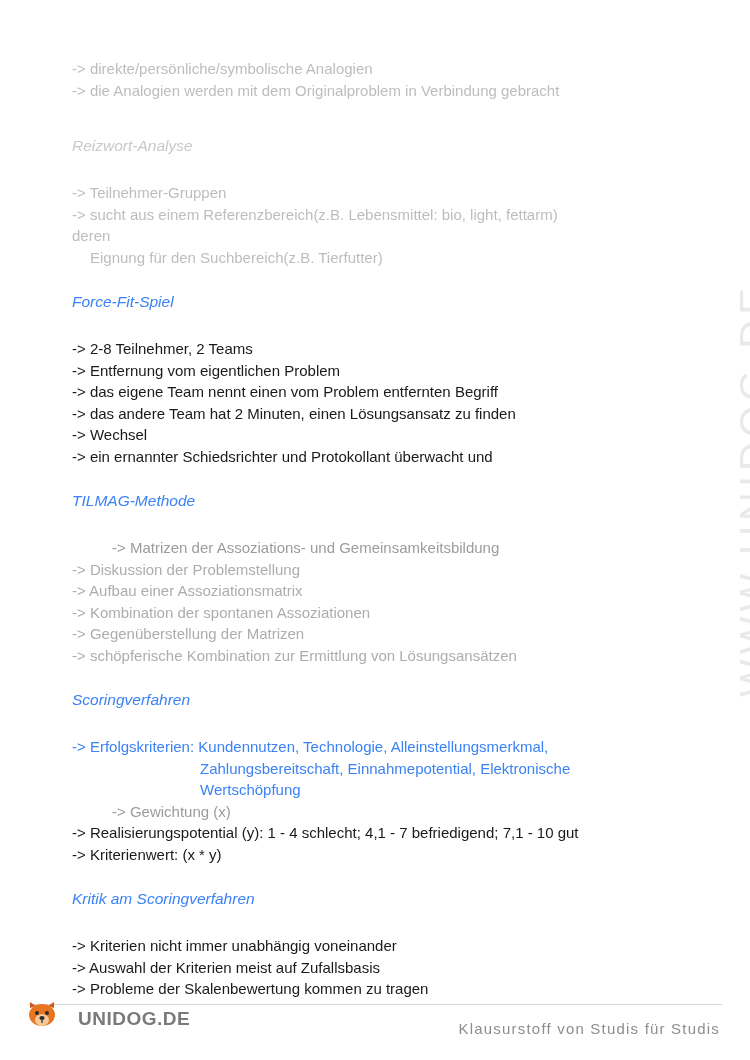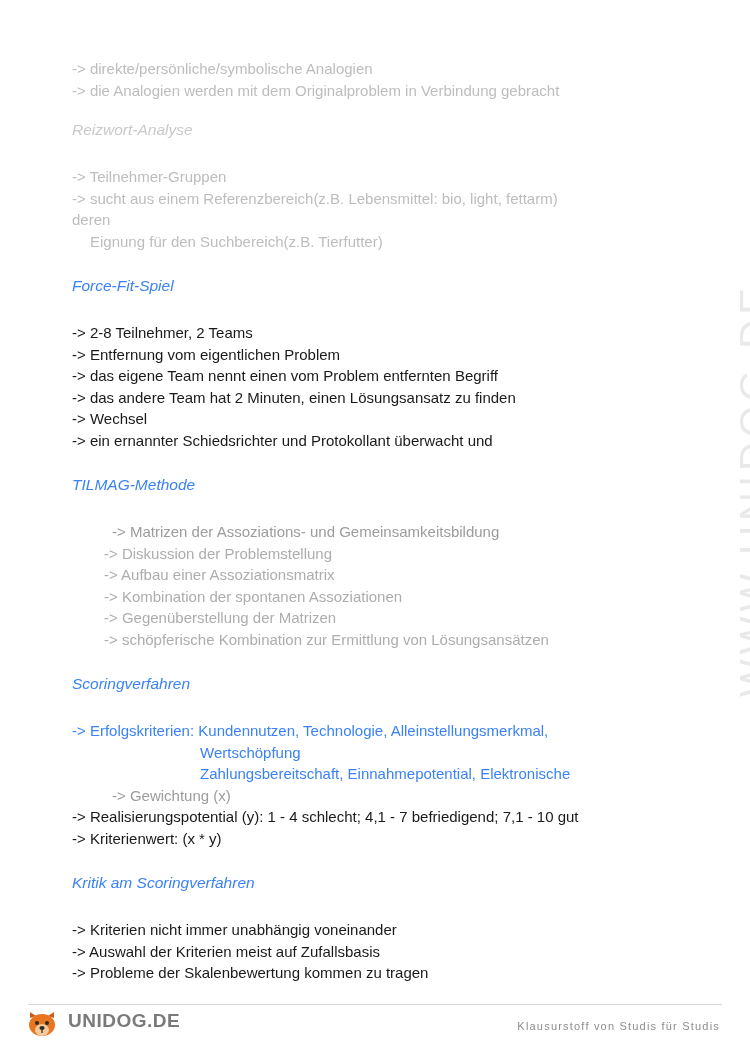--- a/index.html
+++ b/index.html
@@ -74,22 +74,22 @@
   .line.indent3 {
     padding-left: 128px;
   }
 
   .spacer-sm { height: 12px; }
   .spacer-md { height: 19px; }
   .spacer-lg { height: 24px; }
 
   
   .faded-1 { color: #bdbdbd; }
-  .faded-2 { color: #c9c9c9; }
-  .faded-3 { color: #adadad; margin-left: 32px; }
+  .faded-2 { color: #c9c9c9; margin-top: 16px; }
+  .faded-3 { color: #adadad; }
   .faded-4 { color: #9c9c9c; margin-left: 40px; }
   .faded-5 { color: #3b82f6; }
 
   
   .footer {
     position: absolute;
     left: 0;
     bottom: 0;
     width: 750px;
     height: 62px;
@@ -98,42 +98,42 @@
     position: absolute;
     left: 28px;
     right: 28px;
     top: 6px;
     height: 1px;
     background: #d8d8d8;
   }
   .footer-logo {
     position: absolute;
     left: 26px;
-    top: 12px;
+    top: 2px;
     display: flex;
-    align-items: flex-start;
-    gap: 8px;
+    align-items: flex-end;
+    gap: 18px;
   }
   .logo-mark {
     width: 34px;
     height: 30px;
     position: relative;
   }
   .logo-text {
     font-size: 19px;
     font-weight: bold;
     color: #7a7a7a;
     letter-spacing: 0.5px;
     font-family: "Liberation Sans", sans-serif;
   }
   .footer-note {
     position: absolute;
     right: 30px;
     top: 22px;
-    font-size: 11px;
+    font-size: 15px;
     color: #8d8d8d;
     letter-spacing: 1.2px;
     font-family: "Liberation Sans", sans-serif;
   }
 </style>
 </head>
 <body>
 
 <div class="page">
 
@@ -182,22 +182,22 @@
       <p class="line faded-3">-&gt; Gegenüberstellung der Matrizen</p>
       <p class="line faded-3">-&gt; schöpferische Kombination zur Ermittlung von Lösungsansätzen</p>
     </div>
 
     <div class="spacer-lg"></div>
 
     <div class="block">
       <p class="heading faded-5">Scoringverfahren</p>
       <div class="spacer-sm"></div>
       <p class="line faded-5">-&gt; Erfolgskriterien: Kundennutzen, Technologie, Alleinstellungsmerkmal,</p>
+      <p class="line indent3 faded-5">Zahlungsbereitschaft, Einnahmepotential, Elektronische</p>
       <p class="line indent3 faded-5">Wertschöpfung</p>
-      <p class="line indent3 faded-5">Zahlungsbereitschaft, Einnahmepotential, Elektronische</p>
       <p class="line faded-4">-&gt; Gewichtung (x)</p>
       <p class="line">-&gt; Realisierungspotential (y): 1 - 4 schlecht; 4,1 - 7 befriedigend; 7,1 - 10 gut</p>
       <p class="line">-&gt; Kriterienwert: (x * y)</p>
     </div>
 
     <div class="spacer-lg"></div>
 
     <div class="block">
       <p class="heading">Kritik am Scoringverfahren</p>
       <div class="spacer-sm"></div>

